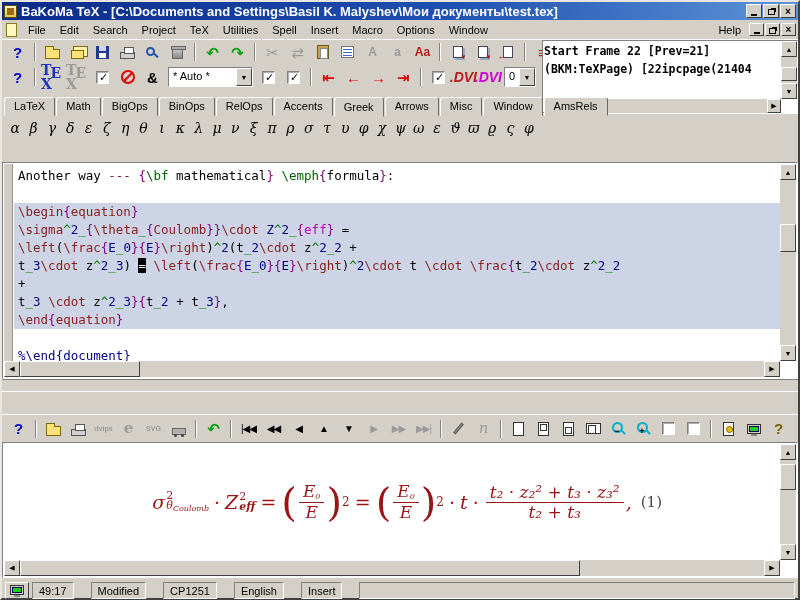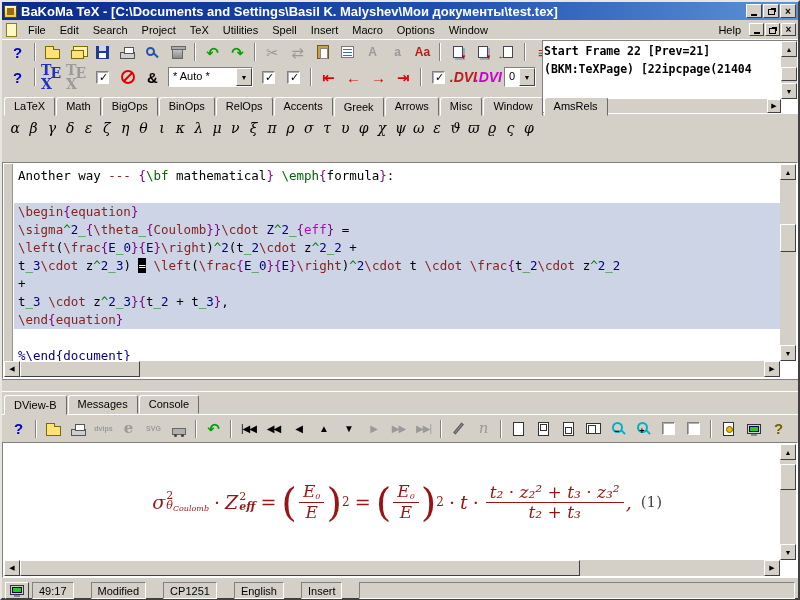--- a/index.html
+++ b/index.html
@@ -418,25 +418,20 @@
     <div id="ed-hscroll">
       <span class="sbtn" style="left:0;top:0">◀</span>
       <span class="sthumb dither" style="left:16px;right:16px;top:0;height:16px;border:none"></span>
       <span class="sthumb" style="left:16px;top:0;width:120px;height:16px"></span>
       <span class="sbtn" style="right:0;top:0">▶</span>
     </div>
   </div>
 
   <div id="splitter"></div>
 
-  <div id="dviewtabs">
-      <span class="wtab active">DView-B</span>
-      <span class="wtab">Messages</span>
-      <span class="wtab">Console</span>
-    </div>
   <div id="dviewtb">
       <span class="tbtn">
         <span class="glyph c-blue bold big">?</span>
       </span>
       <span class="vsep"></span>
       <span class="tbtn">
         <span class="sh sh-folder"></span>
       </span>
       <span class="tbtn">
         <span class="sh sh-printer"></span>

